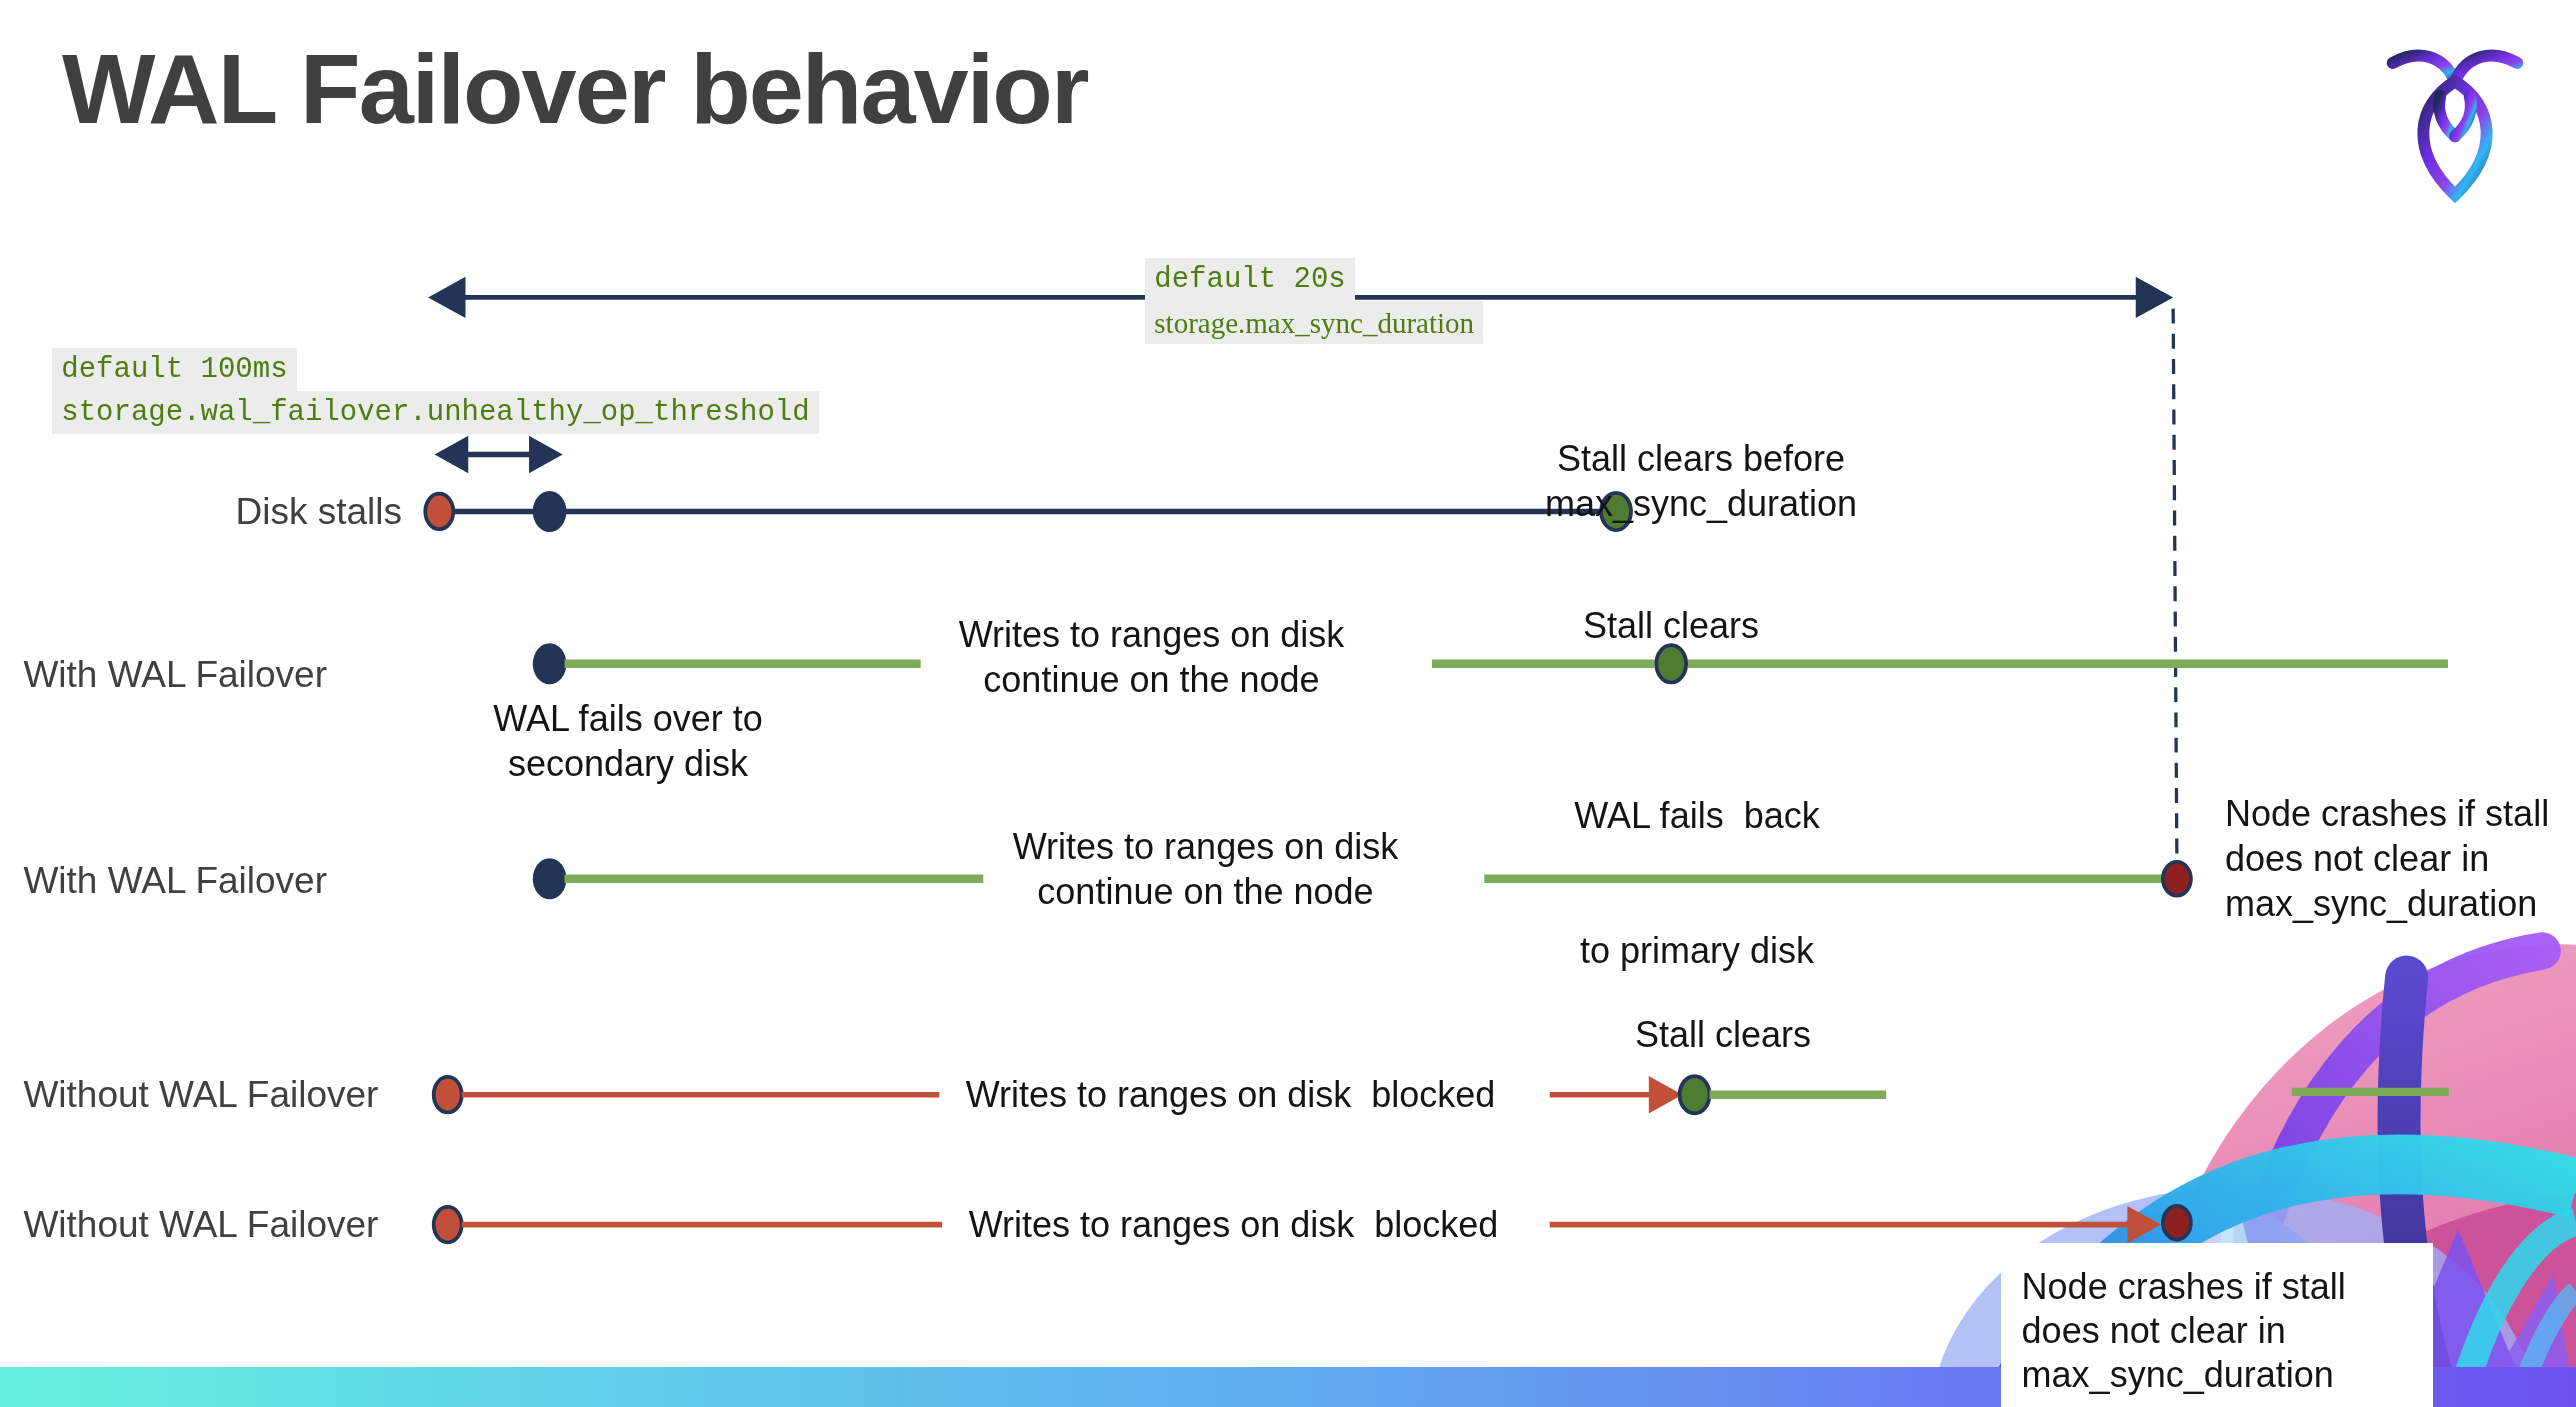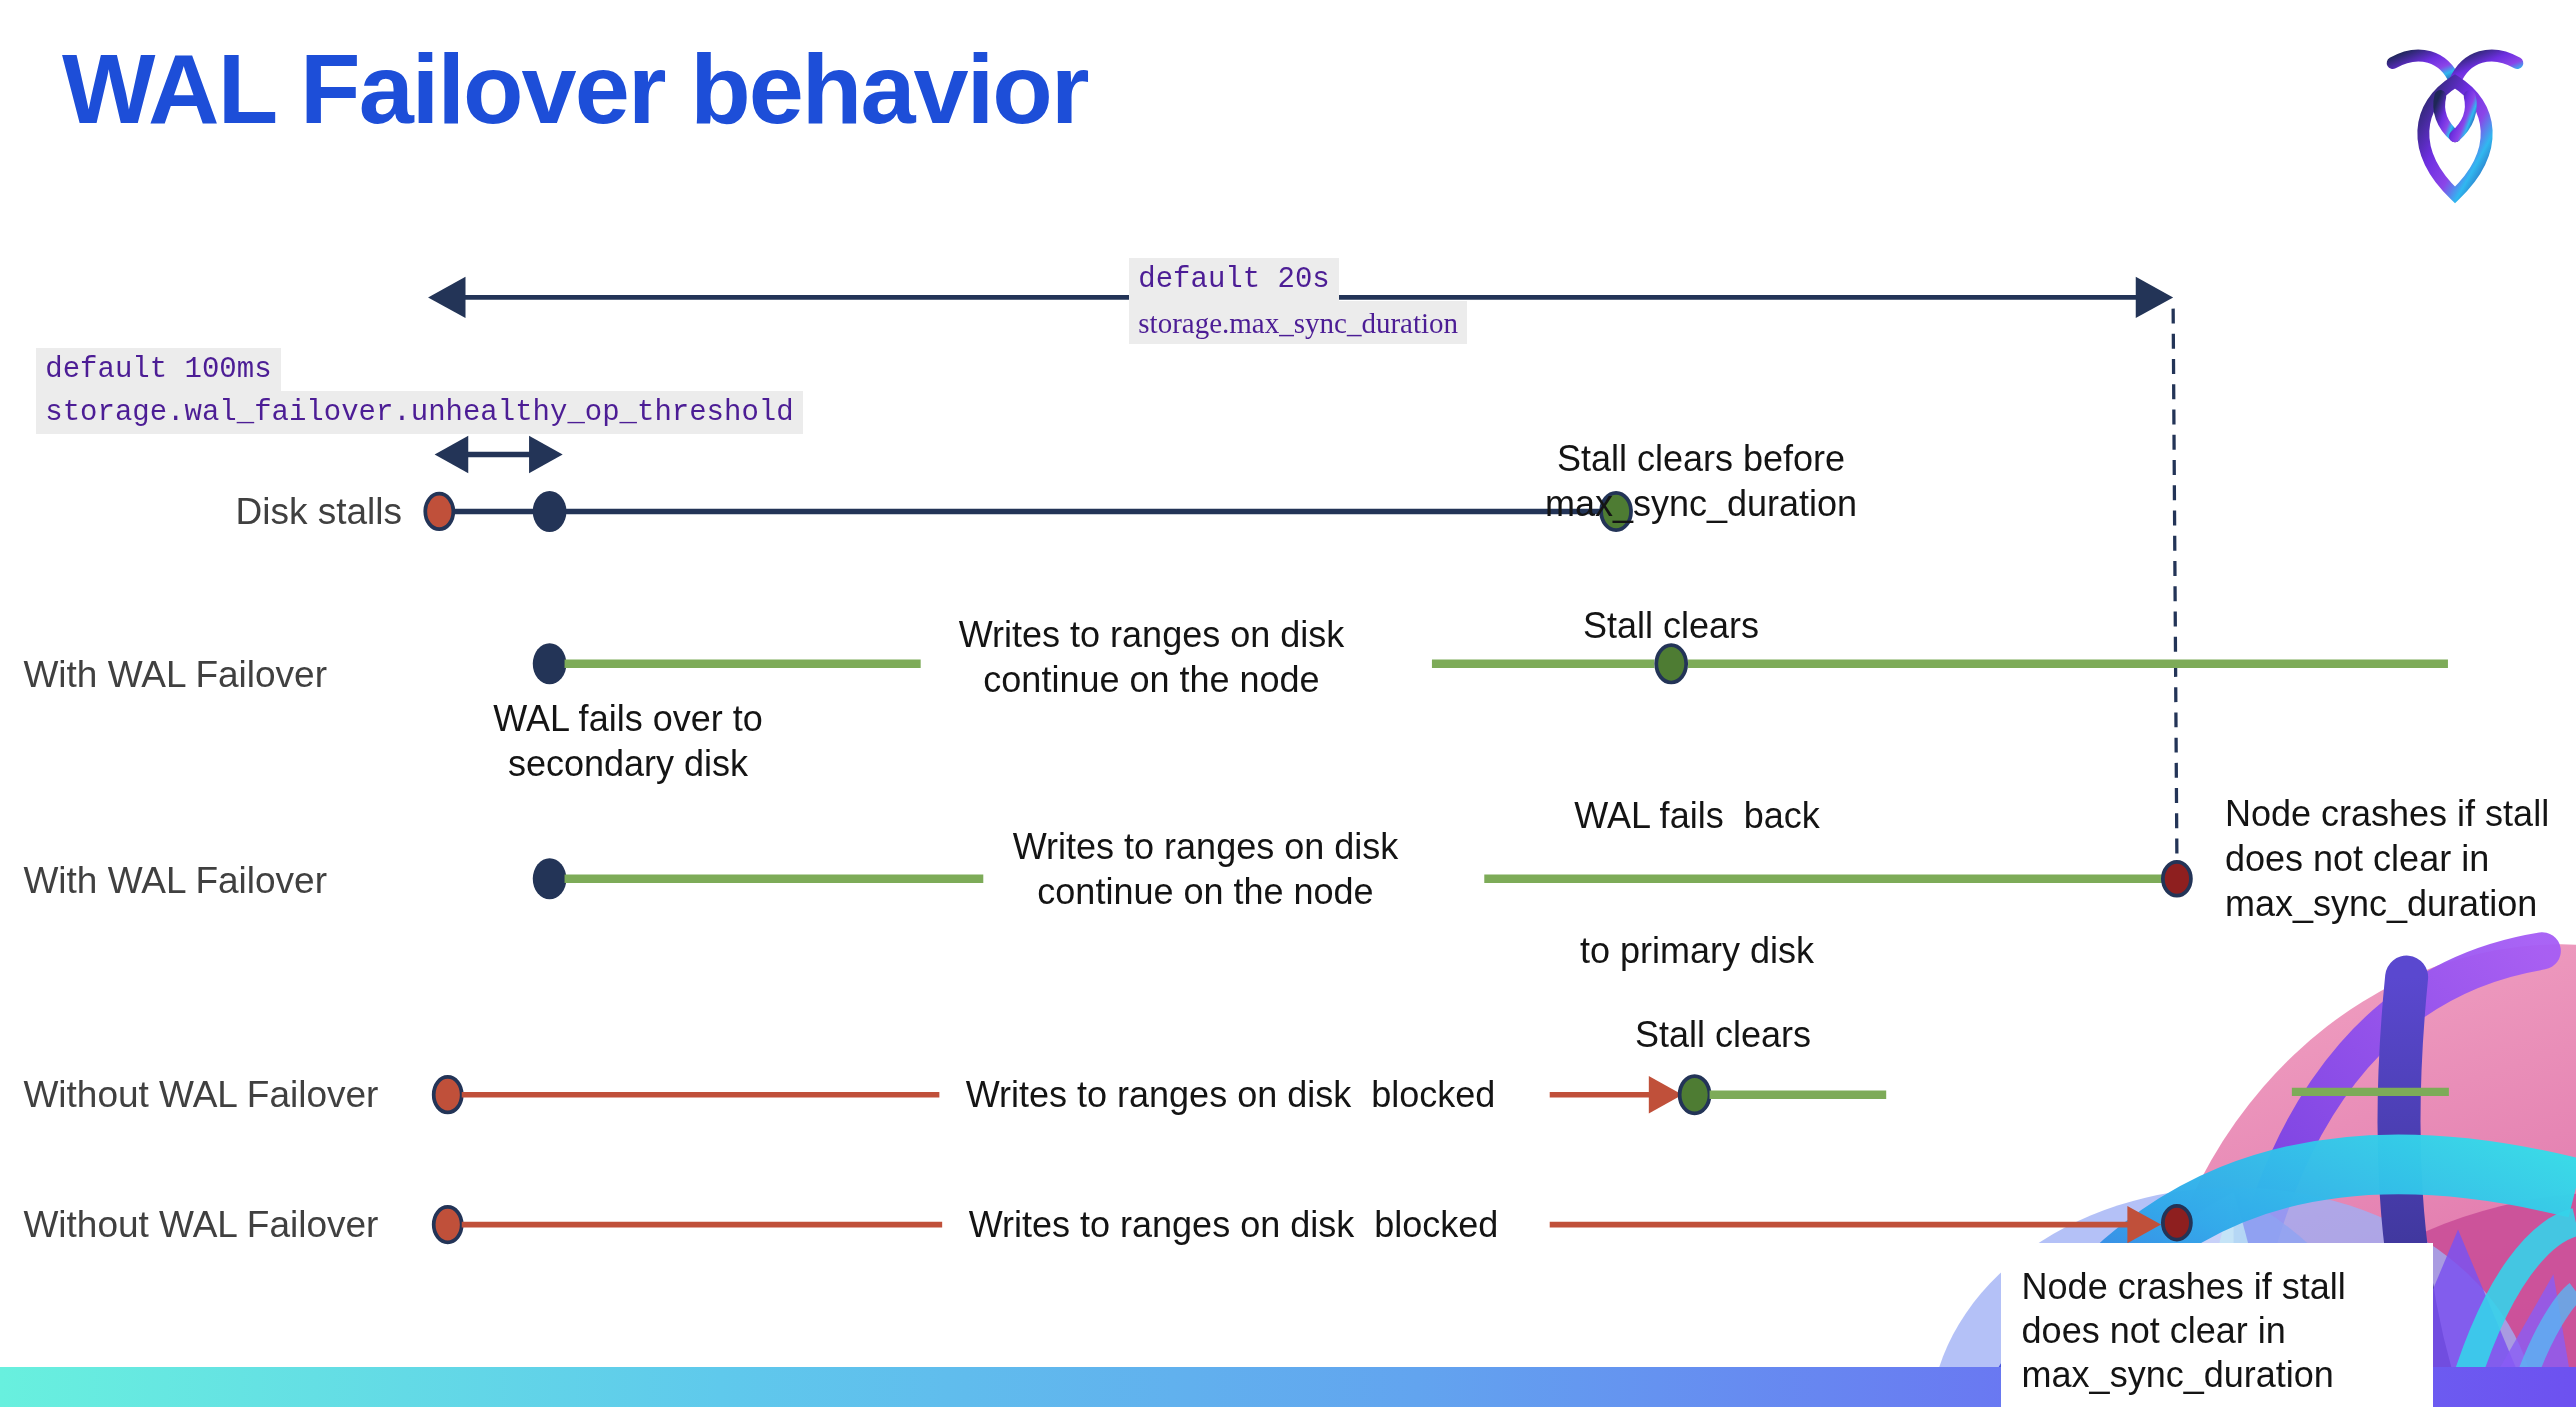--- a/index.html
+++ b/index.html
@@ -3,24 +3,24 @@
 <meta charset="utf-8">
 <style>
   html,body{margin:0;padding:0;background:#fff;}
   .stage{position:relative;width:2576px;height:1408px;background:#ffffff;overflow:hidden;
          font-family:"Liberation Sans",sans-serif;color:#141414;}
   .lbl{position:absolute;line-height:45px;font-size:36px;}
   .center{text-align:center;}
   .right{text-align:right;}
   .pre{white-space:pre;}
   .title{position:absolute;left:62px;top:37px;font-size:99px;font-weight:700;
-         letter-spacing:-1.9px;color:#1d4ed8;line-height:103px;}
+         letter-spacing:-1.9px;color:#404040;line-height:103px;}
   .mono{position:absolute;font-family:"Liberation Mono","DejaVu Sans Mono",monospace;
-        font-size:29px;line-height:36px;background:#ececec;color:#4c1d95;padding:3.7px 9.3px;
-        white-space:pre;}
+        font-size:29px;line-height:36px;background:#ececec;color:#4d7c0f;padding:3.7px 9.3px;
+        white-space:pre;margin-left:16px;}
   .rowlabel{position:absolute;font-size:37px;line-height:45px;color:#404040;}
   svg.overlay{position:absolute;left:0;top:0;z-index:6;}
   #corner-art{position:absolute;left:1897px;top:921px;z-index:1;}
   .bottombar{position:absolute;left:0;top:1367px;width:2576px;height:40px;z-index:2;
              background:linear-gradient(90deg,#68f0de 0%,#5fc9ec 28%,#62a4ef 55%,#6a74f2 80%,#6d51f0 100%);}
   .crashbox{position:absolute;left:2001px;top:1243px;width:432px;height:165px;background:#ffffff;
             z-index:7;padding:22.4px 0 0 20.6px;box-sizing:border-box;font-size:36px;line-height:44px;}
   .txt{position:absolute;z-index:8;}
   #logo{position:absolute;left:2354px;top:41px;z-index:3;}
 </style>

